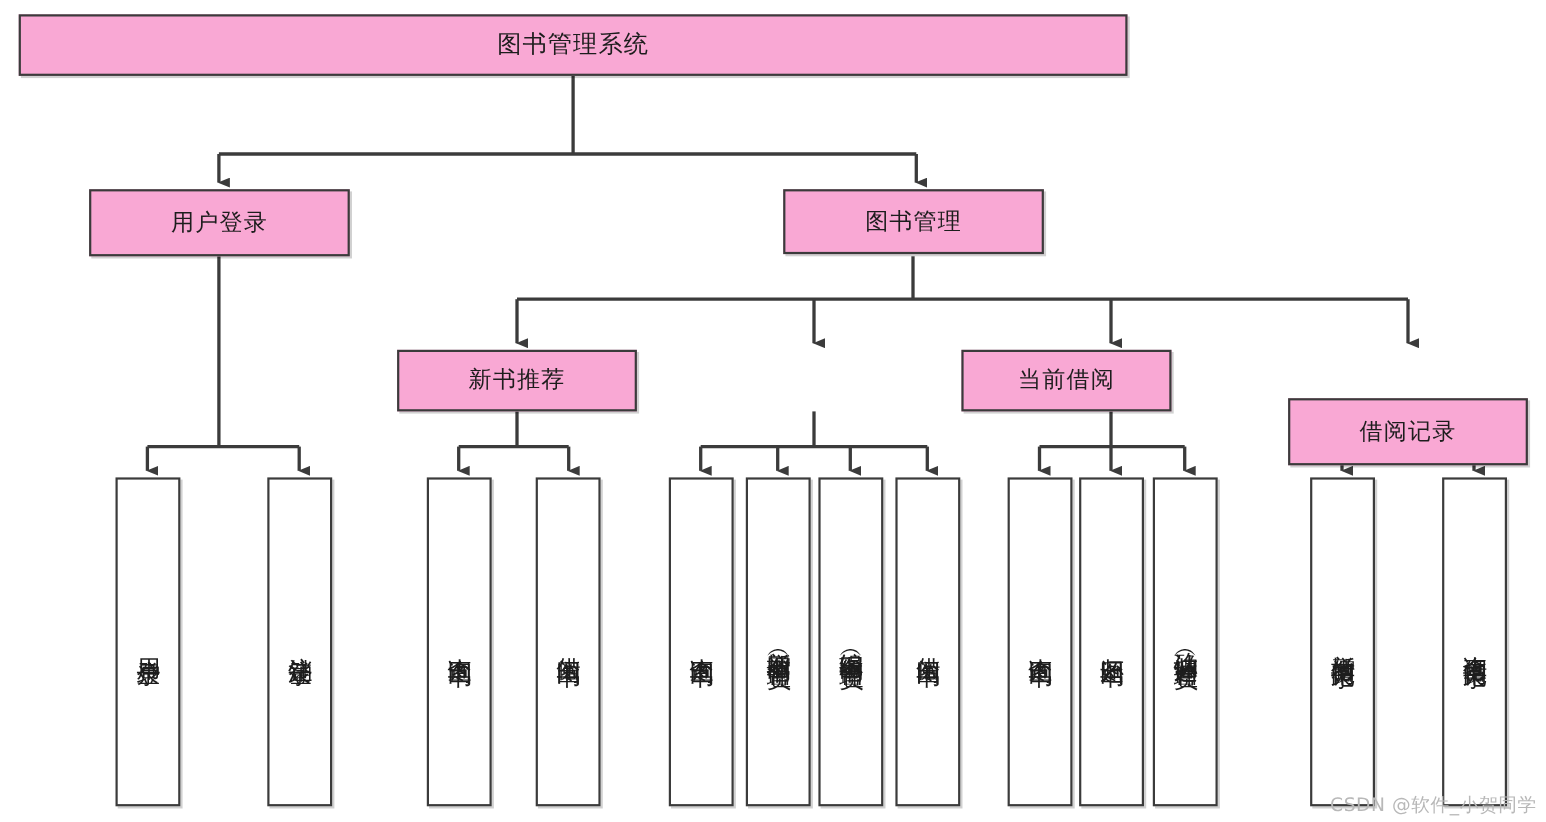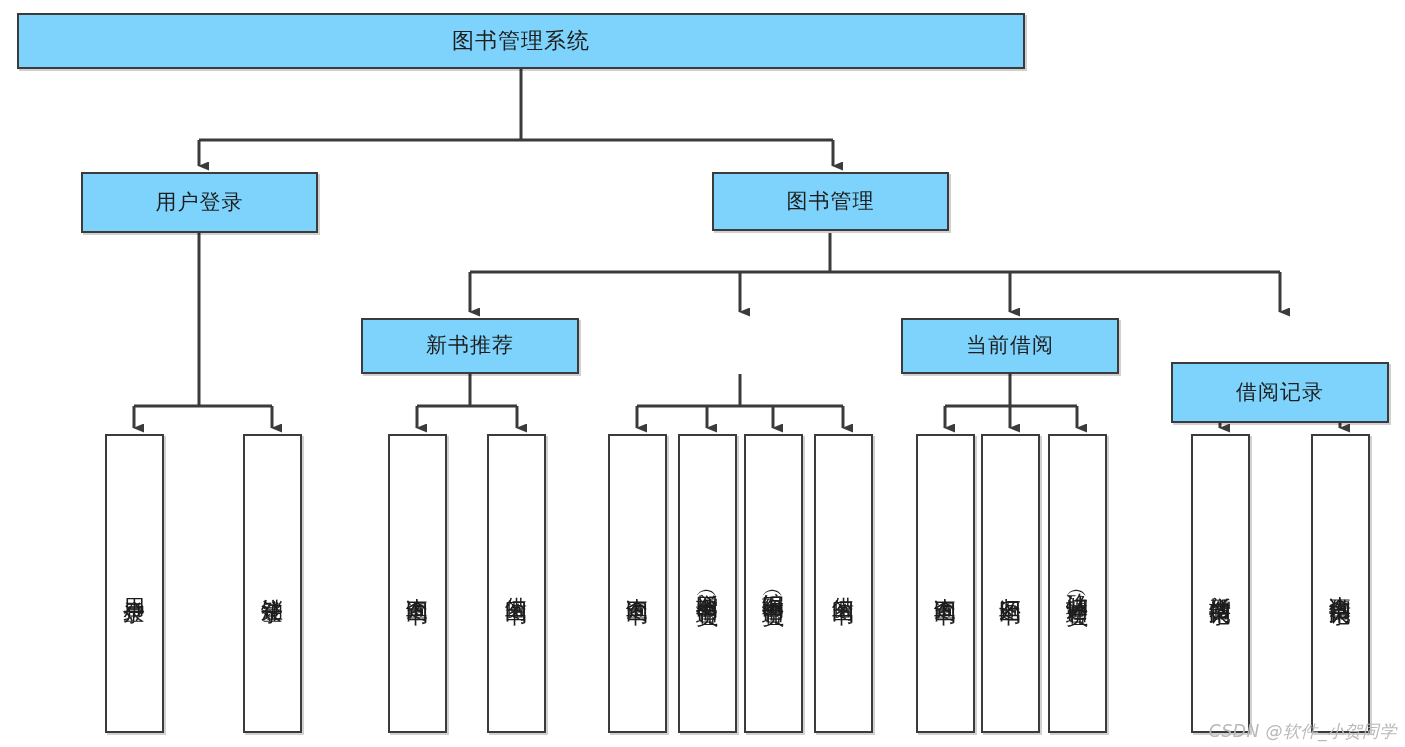--- a/index.html
+++ b/index.html
@@ -21,21 +21,21 @@
     position: absolute;
     left: 0;
     top: 0;
     width: 1405px;
     height: 747px;
   }
   .node-box {
     position: absolute;
     box-sizing: border-box;
     border: 2.5px solid #3b3b3b;
-    background: #7dd3fc;
+    background: #f9a8d4;
     box-shadow: 2px 2px 0 rgba(0,0,0,0.18);
     display: flex;
     align-items: center;
     justify-content: center;
     color: #1d1d1d;
   }
   .node-label-h {
     font-size: 21px;
     line-height: 1.1;
     letter-spacing: 1px;
@@ -64,21 +64,20 @@
     white-space: nowrap;
   }
   #watermark {
     position: absolute;
     right: 8px;
     bottom: 4px;
     font-size: 17px;
     color: #b8b8b8;
     white-space: nowrap;
     letter-spacing: 0.5px;
-    font-style: italic;
   }
 </style>
 </head>
 <body>
 
 <div id="diagram-root">
 
   <svg id="diagram-svg" viewBox="0 0 1405 747" xmlns="http://www.w3.org/2000/svg">
     <defs>
       <marker id="arrowhead" markerWidth="9" markerHeight="11" refX="4.5" refY="10" orient="auto" markerUnits="userSpaceOnUse">
@@ -150,21 +149,21 @@
 
   <div class="node-box" style="left:712px; top:172px; width:237px; height:59px;">
     <span class="node-label-h">图书管理</span>
   </div>
 
   <div class="node-box" style="left:361px; top:318px; width:218px; height:56px;">
     <span class="node-label-h">新书推荐</span>
   </div>
 
 
-  <div class="node-box" style="left:901px; top:318px; width:218px; height:56px;">
+  <div class="node-box" style="left:874px; top:318px; width:191px; height:56px;">
     <span class="node-label-h">当前借阅</span>
   </div>
 
   <div class="node-box" style="left:1171px; top:318px; width:218px; height:61px;margin-top:44px;">
     <span class="node-label-h">借阅记录</span>
   </div>
 
   <div class="leaf-box" style="left:105px; top:434px; width:59px; height:299px;">
     <span class="leaf-label-v">用户登录</span>
   </div>

